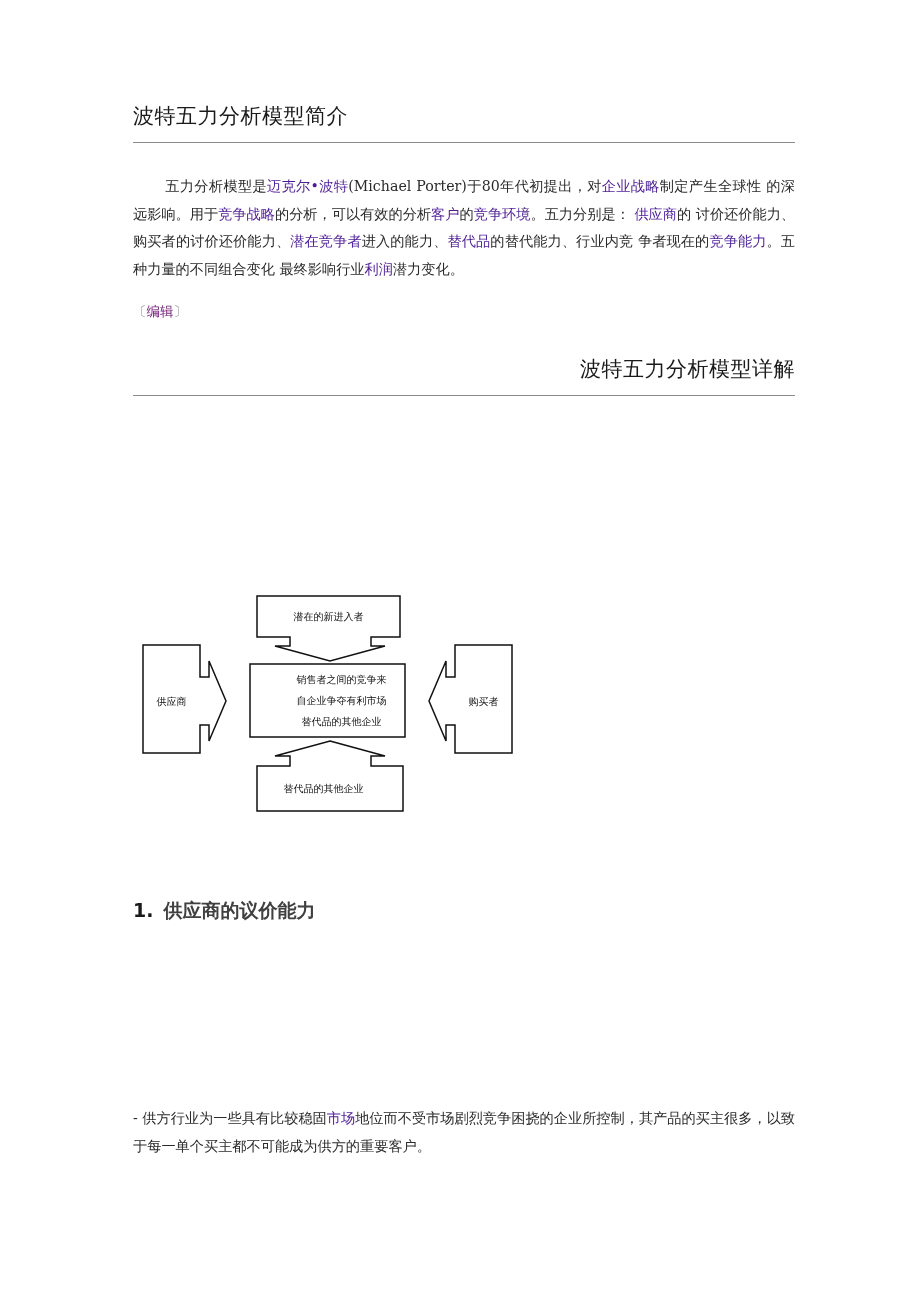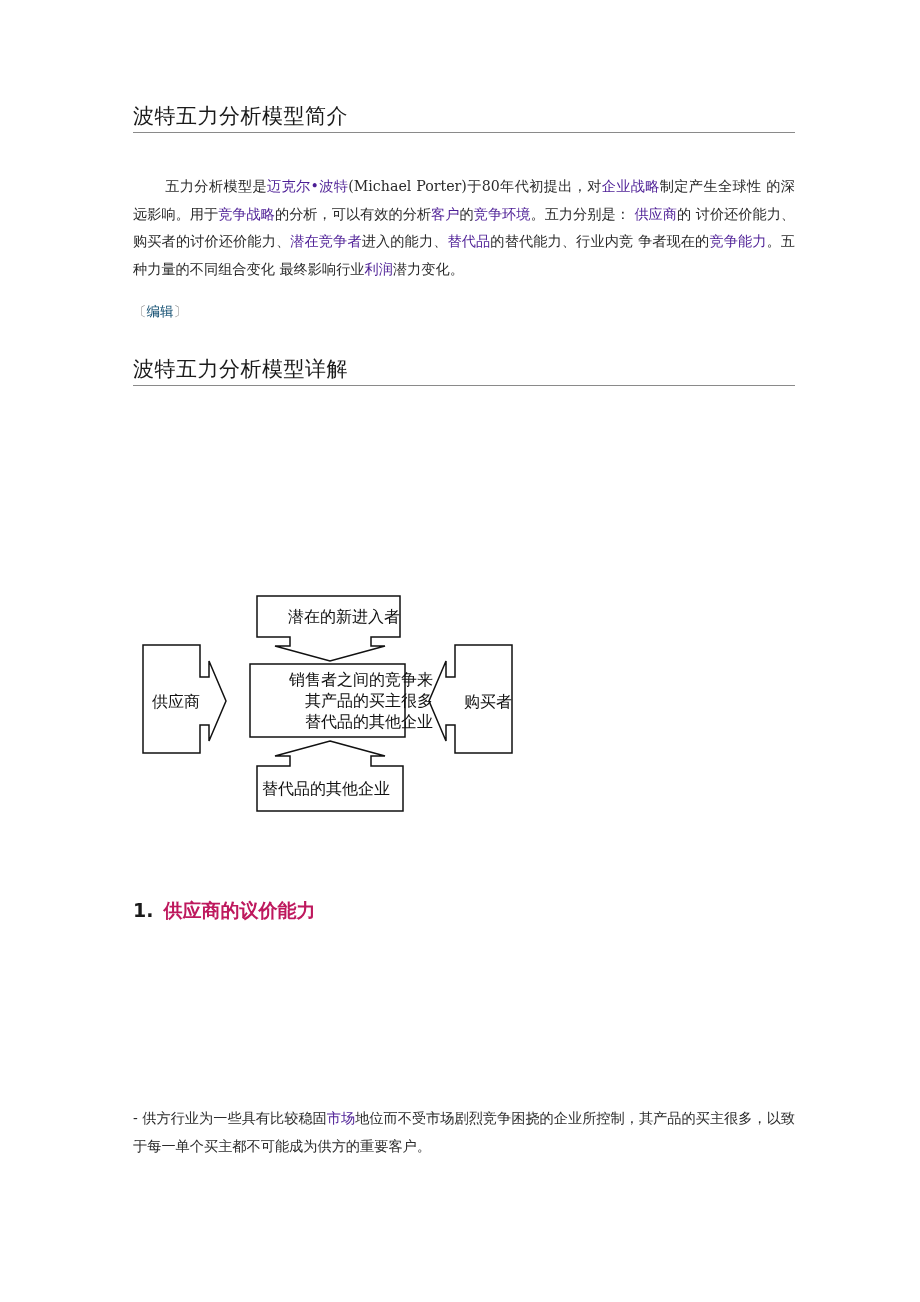--- a/index.html
+++ b/index.html
@@ -13,21 +13,21 @@
 
     .h2 {
       position: absolute;
       left: 133px;
       width: 662px;
       font-family: "DejaVu Sans", "Liberation Sans", sans-serif;
       font-size: 21px;
       font-weight: normal;
       color: #1a1a1a;
       line-height: 28px;
-      padding-bottom: 2px;
+      padding-bottom: 12px;
       border-bottom: 1px solid #8a8a8a;
       letter-spacing: 0.5px;
     }
 
     .para {
       position: absolute;
       left: 133px;
       width: 662px;
       font-size: 14.2px;
       line-height: 27.5px;
@@ -39,66 +39,66 @@
     .lnk { color: #4c1d95; text-decoration: none; cursor: pointer; }
 
     .edit {
       position: absolute;
       left: 133px;
       top: 300px;
       font-size: 13.5px;
       color: #8a8a8a;
       line-height: 22px;
     }
-    .edit .lnk { color: #0c4a6e; }
+    .edit .lnk { color: #701a75; }
 
     
     .diagram {
       position: absolute;
       left: 140px;
       top: 593px;
       width: 375px;
       height: 225px;
     }
     .diagram svg { position: absolute; left: 0; top: 0; }
     .dlabel {
       position: absolute;
       font-family: "DejaVu Sans", "Liberation Sans", sans-serif;
-      font-size: 16px;
+      font-size: 10px;
       color: #111;
-      text-align: right;
+      text-align: center;
       line-height: 21px;
       white-space: nowrap;
     }
 
     .h3 {
       position: absolute;
       left: 133px;
       top: 896px;
       font-family: "DejaVu Sans", "Liberation Sans", sans-serif;
       font-size: 19px;
       line-height: 28px;
       color: #1a1a1a;
     }
     .h3 .num { font-weight: bold; margin-right: 10px; }
-    .h3 .ttl { color: #be185d; }
+    .h3 .ttl { color: #404040; }
   </style>
 </head>
 <body>
 
 <div class="page">
 
   <h2 class="h2" style="top:102px;">波特五力分析模型简介</h2>
   <p class="para" style="top:173px;"><span class="indent"></span>五力分析模型是<a class="lnk">迈克尔•波特</a>(Michael Porter)于80年代初提出，对<a class="lnk">企业战略</a>制定产生全球性 的深远影响。用于<a class="lnk">竞争战略</a>的分析，可以有效的分析<a class="lnk">客户</a>的<a class="lnk">竞争环境</a>。五力分别是： <a class="lnk">供应商</a>的 讨价还价能力、购买者的讨价还价能力、<a class="lnk">潜在竞争者</a>进入的能力、<a class="lnk">替代品</a>的替代能力、行业内竞 争者现在的<a class="lnk">竞争能力</a>。五种力量的不同组合变化 最终影响行业<a class="lnk">利润</a>潜力变化。</p>
 
   <div class="edit">
     <span>〔</span><a class="lnk">编辑</a><span>〕</span>
   </div>
 
-  <h2 class="h2" style="top:355px;">波特五力分析模型详解</h2>
+  <h2 class="h2" style="top:355px;text-align:right;">波特五力分析模型详解</h2>
 
   <div class="diagram">
     <svg width="375" height="225" viewBox="0 0 375 225">
       <g fill="#ffffff" stroke="#111111" stroke-width="1.5">
 
         <polygon points="117,3 260,3 260,44 231,44 231,53 245,53 190,68 135,53 150,53 150,44 117,44"></polygon>
 
         <rect x="110" y="71" width="155" height="73"></rect>
 
         <polygon points="190,148 245,163 231,163 231,173 263,173 263,218 117,218 117,173 150,173 150,163 135,163"></polygon>
@@ -107,21 +107,21 @@
 
         <polygon points="372,52 315,52 315,84 306,84 306,68 289,108 306,148 306,132 315,132 315,160 372,160"></polygon>
       </g>
     </svg>
     <div class="dlabel" style="left:117px; top:13px; width:143px;">潜在的新进入者</div>
     <div class="dlabel" style="left:3px; top:98px; width:57px;">供应商</div>
     <div class="dlabel" style="left:315px; top:98px; width:57px;">购买者</div>
     <div class="dlabel" style="left:117px; top:185px; width:133px;">替代品的其他企业</div>
     <div class="dlabel" style="left:110px; top:76px; width:183px;">
       <div>销售者之间的竞争来</div>
-      <div>其产品的买主很多</div>
+      <div>自企业争夺有利市场</div>
       <div>替代品的其他企业</div>
     </div>
   </div>
 
   <h3 class="h3">
     <span class="num">1.</span><a class="ttl lnk">供应商的议价能力</a>
   </h3>
 
 
   <p class="para" style="top:1105px;">- 供方行业为一些具有比较稳固<a class="lnk">市场</a>地位而不受市场剧烈竞争困挠的企业所控制，其产品的买主很多，以致于每一单个买主都不可能成为供方的重要客户。</p>

